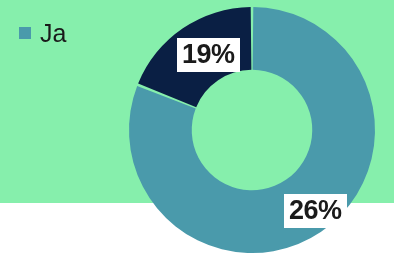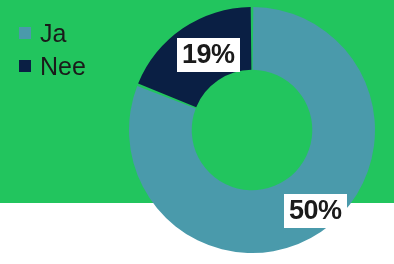--- a/index.html
+++ b/index.html
@@ -15,21 +15,21 @@
     font-family: "Liberation Sans", sans-serif;
     -webkit-font-smoothing: antialiased;
   }
 
   #chart-root {
     position: absolute;
     left: 0;
     top: 0;
     width: 394px;
     height: 203px;
-    background: #22c55e;
+    background: #86efac;
   }
 
   
   .legend {
     position: absolute;
     left: 19px;
     top: 26px;
     display: flex;
     flex-direction: column;
     gap: 19px;
@@ -96,35 +96,31 @@
 
 <div id="chart-root">
 
   <div class="legend">
 
     <div class="legend-item">
       <span class="legend-swatch" style="background: rgb(74, 154, 171);"></span>
       <span class="legend-label">Ja</span>
     </div>
 
-    <div class="legend-item">
-      <span class="legend-swatch" style="background: rgb(10, 31, 68);"></span>
-      <span class="legend-label">Nee</span>
-    </div>
 
   </div>
 
   <div class="donut-wrap">
     <svg class="donut-svg" viewBox="0 0 246 246">
       <g>
         <path id="slice-ja" d="M 124.28802944629821 0.006744168042004617 A 123 123 0 1 1 8.169607540844183 78.92074220592804
             L 66.73310769501366 101.40116368090474 A 60.269999999999996 60.269999999999996 0 1 0 123.63113442868612 62.733304642340585 Z" fill="#4a9aab"></path>
         <path id="slice-nee" d="M 9.117918068370642 76.52558322132853 A 123 123 0 0 1 121.71197055370172 0.006744168042004617
             L 122.36886557131385 62.733304642340585 A 60.269999999999996 60.269999999999996 0 0 0 67.19777985350163 100.22753577845097 Z" fill="#0a1f44"></path>
       </g>
     </svg>
   </div>
 
   <div class="data-label label-nee">19%</div>
 
-  <div class="data-label label-ja">50%</div>
+  <div class="data-label label-ja">26%</div>
 
 </div>
 
 </body></html>

